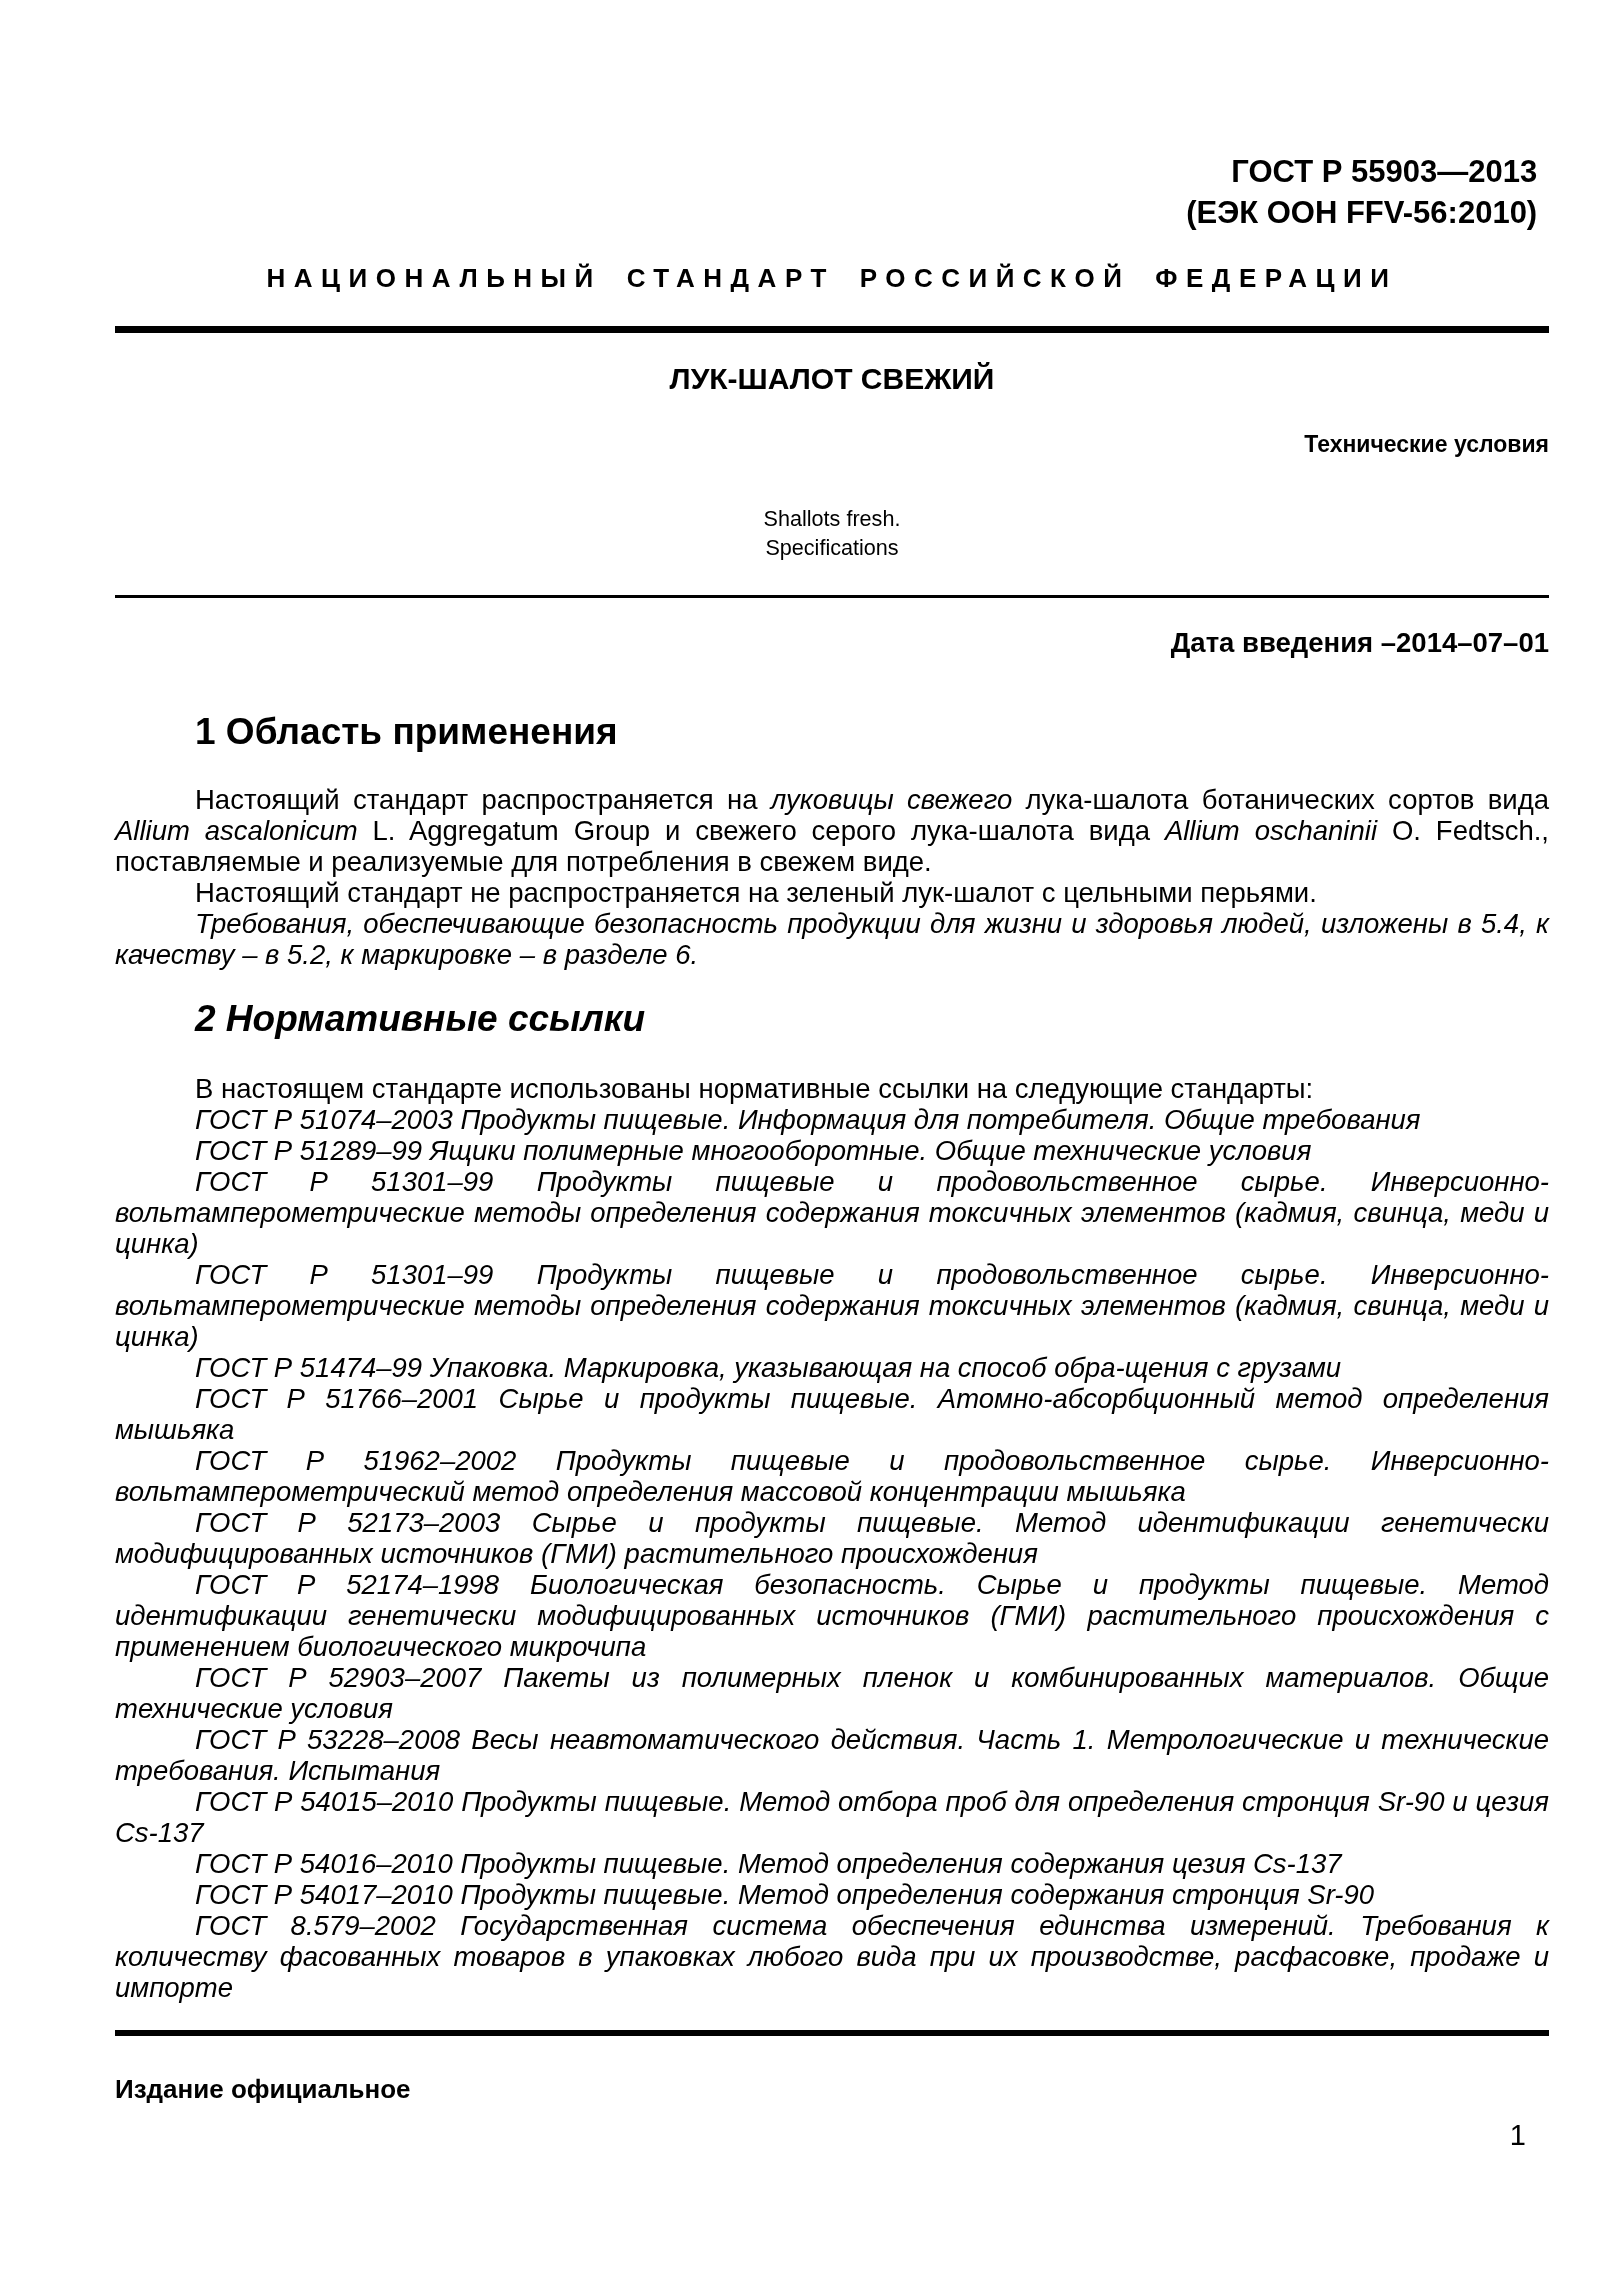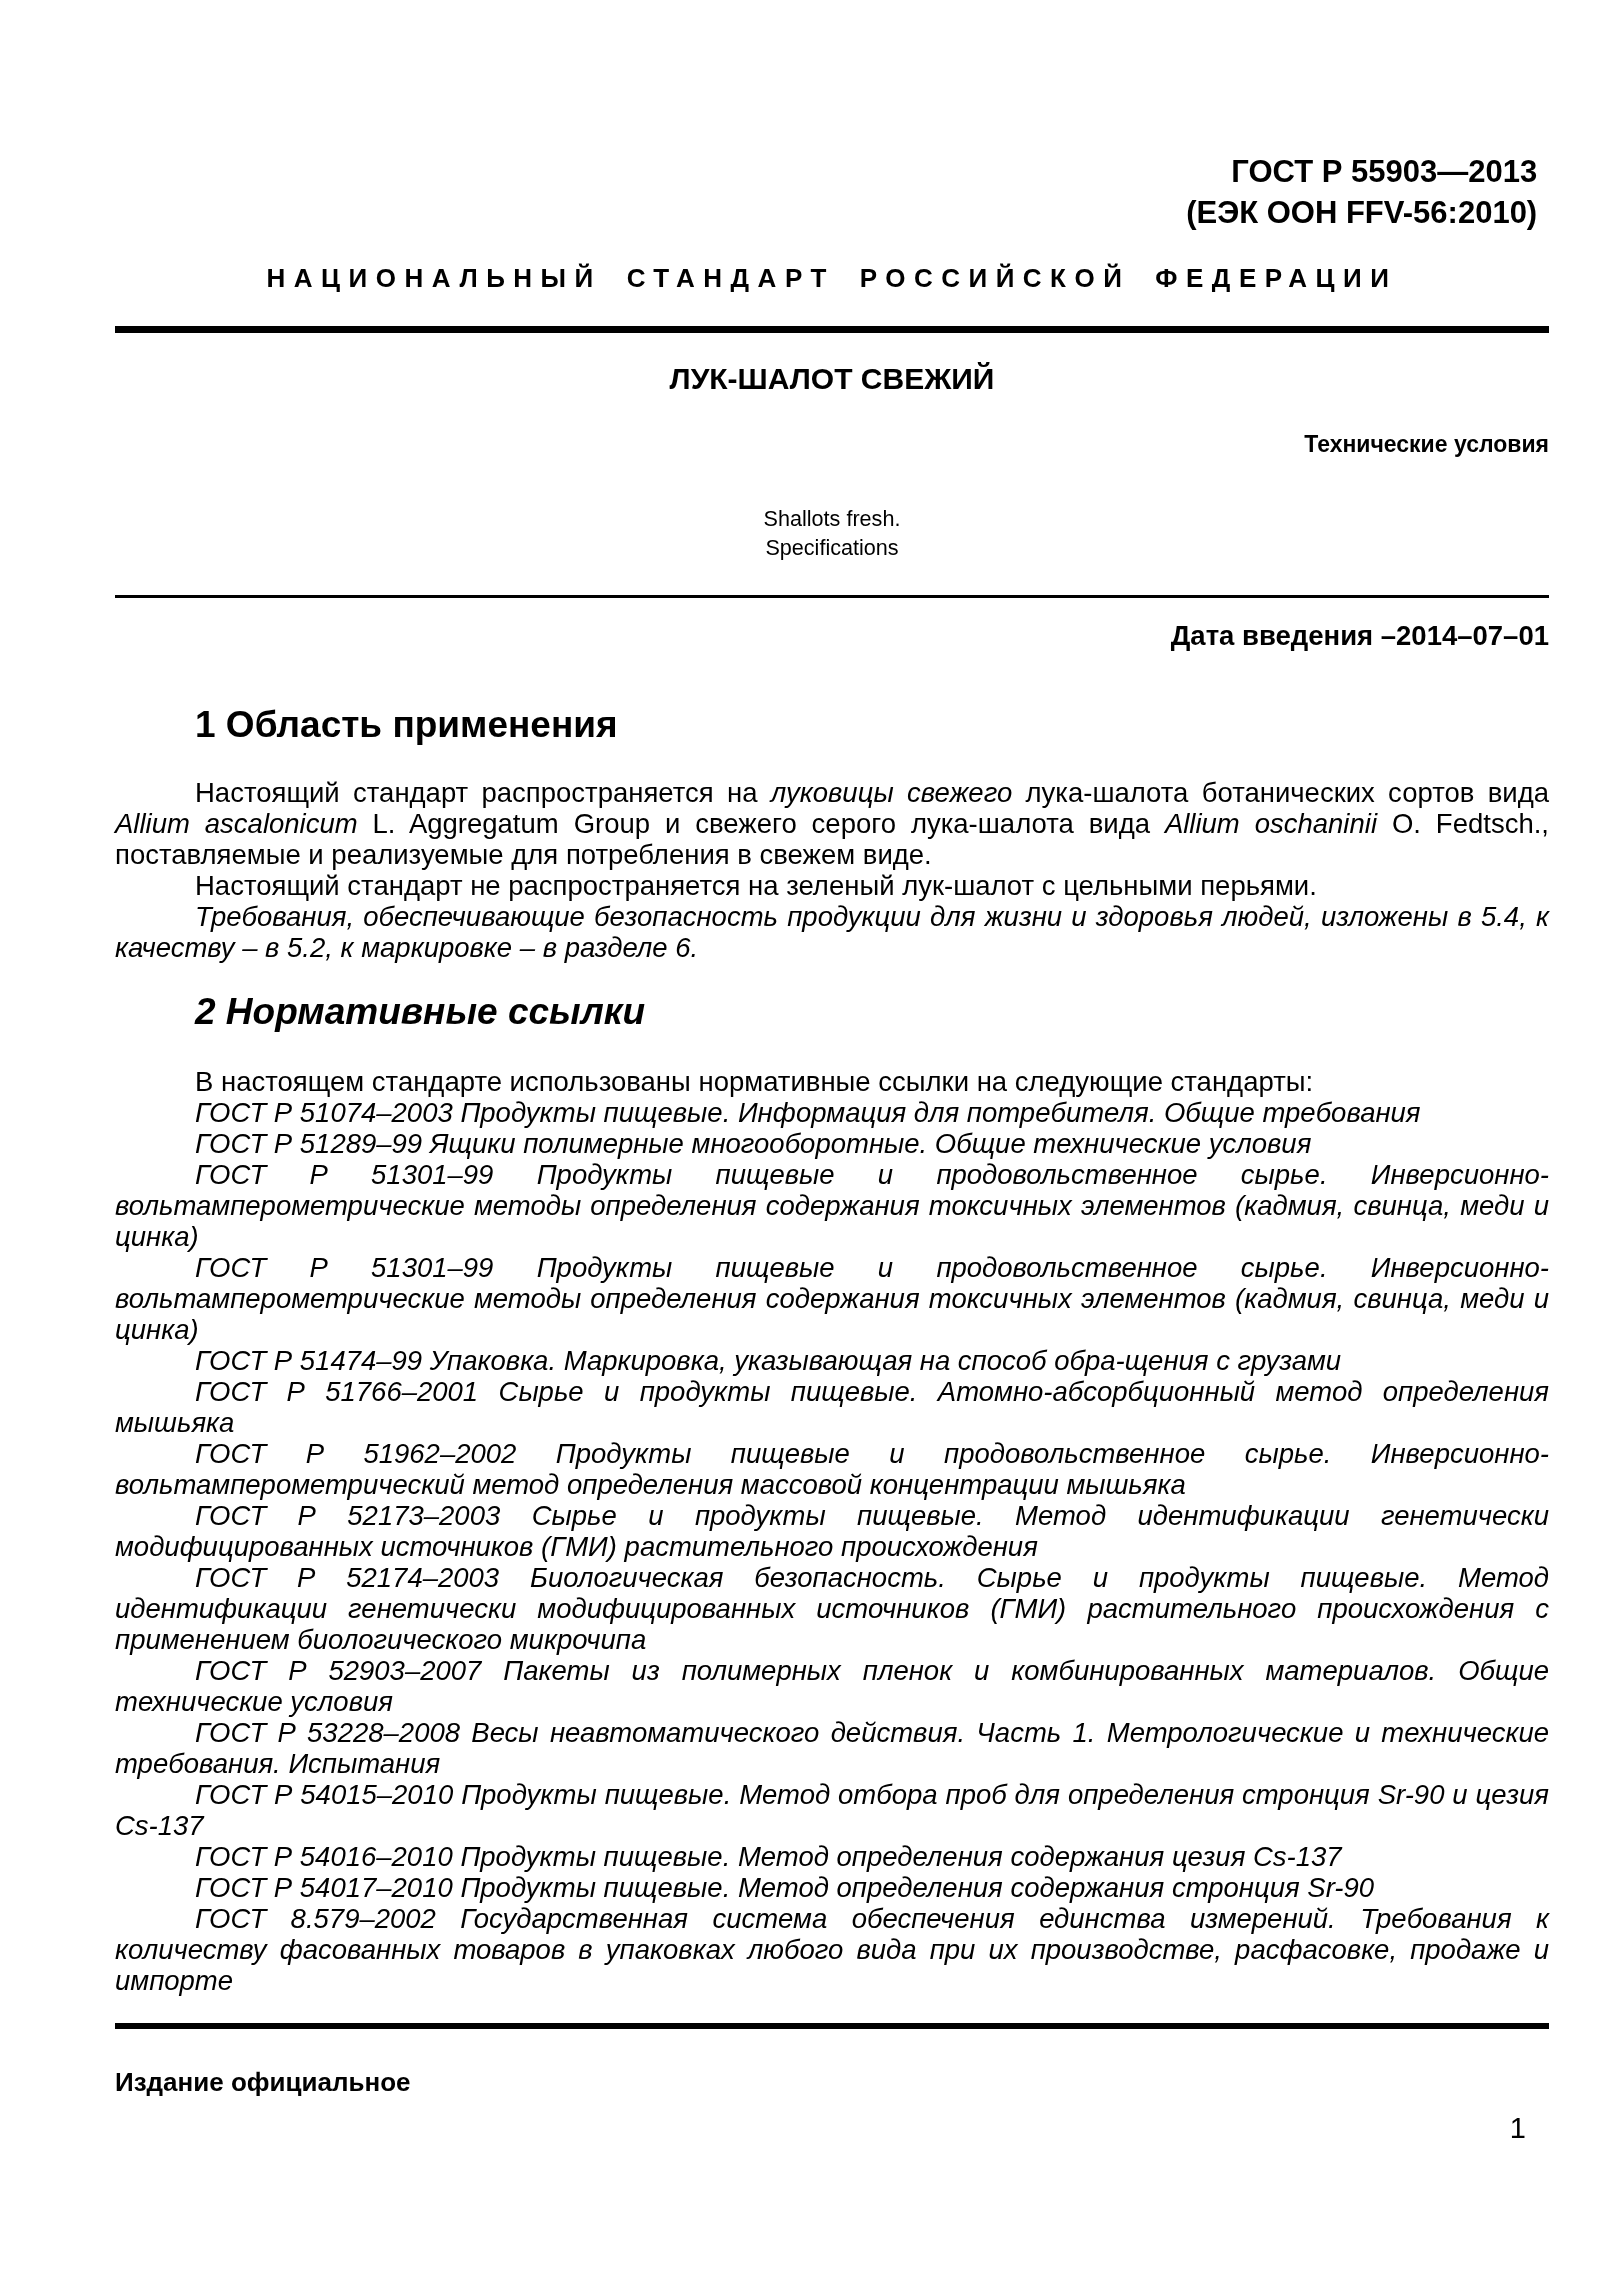--- a/index.html
+++ b/index.html
@@ -62,21 +62,21 @@
     font-size: 23px;
     line-height: 34px;
   }
   .title-en {
     margin-top: 43px;
     text-align: center;
     font-size: 21.6px;
     line-height: 29px;
   }
   .date-line {
-    margin-top: 21px;
+    margin-top: 28px;
     text-align: right;
     font-weight: bold;
     font-size: 27.5px;
     line-height: 34px;
   }
   .sec-heading {
     font-weight: bold;
     font-size: 37px;
     line-height: 39px;
     text-indent: 80px;
@@ -148,21 +148,21 @@
   <p class="body-p intro-p">В настоящем стандарте использованы нормативные ссылки на следующие стандарты:</p>
 
   <p class="body-p it">ГОСТ Р 51074–2003 Продукты пищевые. Информация для потребителя. Общие требования</p>
   <p class="body-p it">ГОСТ Р 51289–99 Ящики полимерные многооборотные. Общие технические условия</p>
   <p class="body-p it">ГОСТ Р 51301–99 Продукты пищевые и продовольственное сырье. Инверсионно-вольтамперометрические методы определения содержания токсичных элементов (кадмия, свинца, меди и цинка)</p>
   <p class="body-p it">ГОСТ Р 51301–99 Продукты пищевые и продовольственное сырье. Инверсионно-вольтамперометрические методы определения содержания токсичных элементов (кадмия, свинца, меди и цинка)</p>
   <p class="body-p it">ГОСТ Р 51474–99 Упаковка. Маркировка, указывающая на способ обра-щения с грузами</p>
   <p class="body-p it">ГОСТ Р 51766–2001 Сырье и продукты пищевые. Атомно-абсорбционный метод определения мышьяка</p>
   <p class="body-p it">ГОСТ Р 51962–2002 Продукты пищевые и продовольственное сырье. Инверсионно-вольтамперометрический метод определения массовой концентрации мышьяка</p>
   <p class="body-p it">ГОСТ Р 52173–2003 Сырье и продукты пищевые. Метод идентификации генетически модифицированных источников (ГМИ) растительного происхождения</p>
-  <p class="body-p it">ГОСТ Р 52174–2003 Биологическая безопасность. Сырье и продукты пищевые. Метод идентификации генетически модифицированных источников (ГМИ) растительного происхождения с применением биологического микрочипа</p>
+  <p class="body-p it">ГОСТ Р 52174–1998 Биологическая безопасность. Сырье и продукты пищевые. Метод идентификации генетически модифицированных источников (ГМИ) растительного происхождения с применением биологического микрочипа</p>
   <p class="body-p it">ГОСТ Р 52903–2007 Пакеты из полимерных пленок и комбинированных материалов. Общие технические условия</p>
   <p class="body-p it">ГОСТ Р 53228–2008 Весы неавтоматического действия. Часть 1. Метрологические и технические требования. Испытания</p>
   <p class="body-p it">ГОСТ Р 54015–2010 Продукты пищевые. Метод отбора проб для определения стронция Sr-90 и цезия Cs-137</p>
   <p class="body-p it">ГОСТ Р 54016–2010 Продукты пищевые. Метод определения содержания цезия Cs-137</p>
   <p class="body-p it">ГОСТ Р 54017–2010 Продукты пищевые. Метод определения содержания стронция Sr-90</p>
   <p class="body-p it">ГОСТ 8.579–2002 Государственная система обеспечения единства измерений. Требования к количеству фасованных товаров в упаковках любого вида при их производстве, расфасовке, продаже и импорте</p>
 
   <div class="bar bar-footer"></div>
 
   <div class="footer-official">Издание официальное</div>

